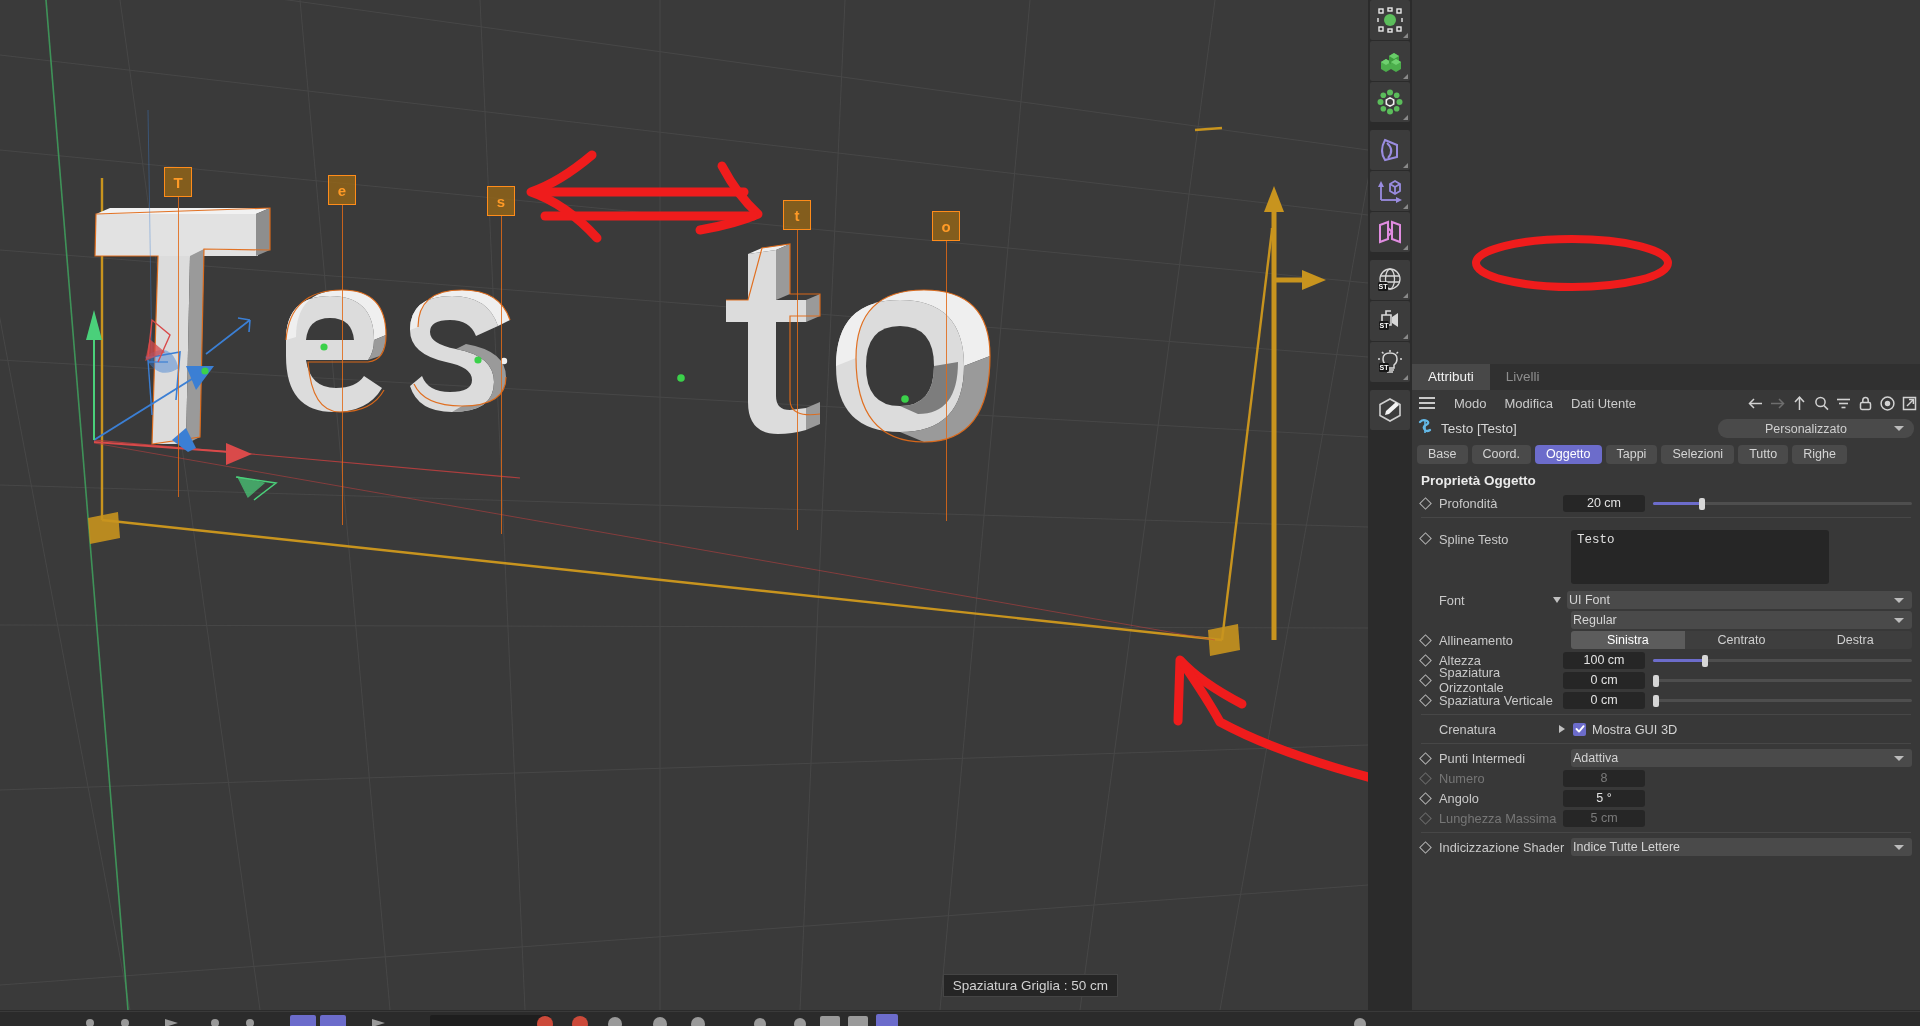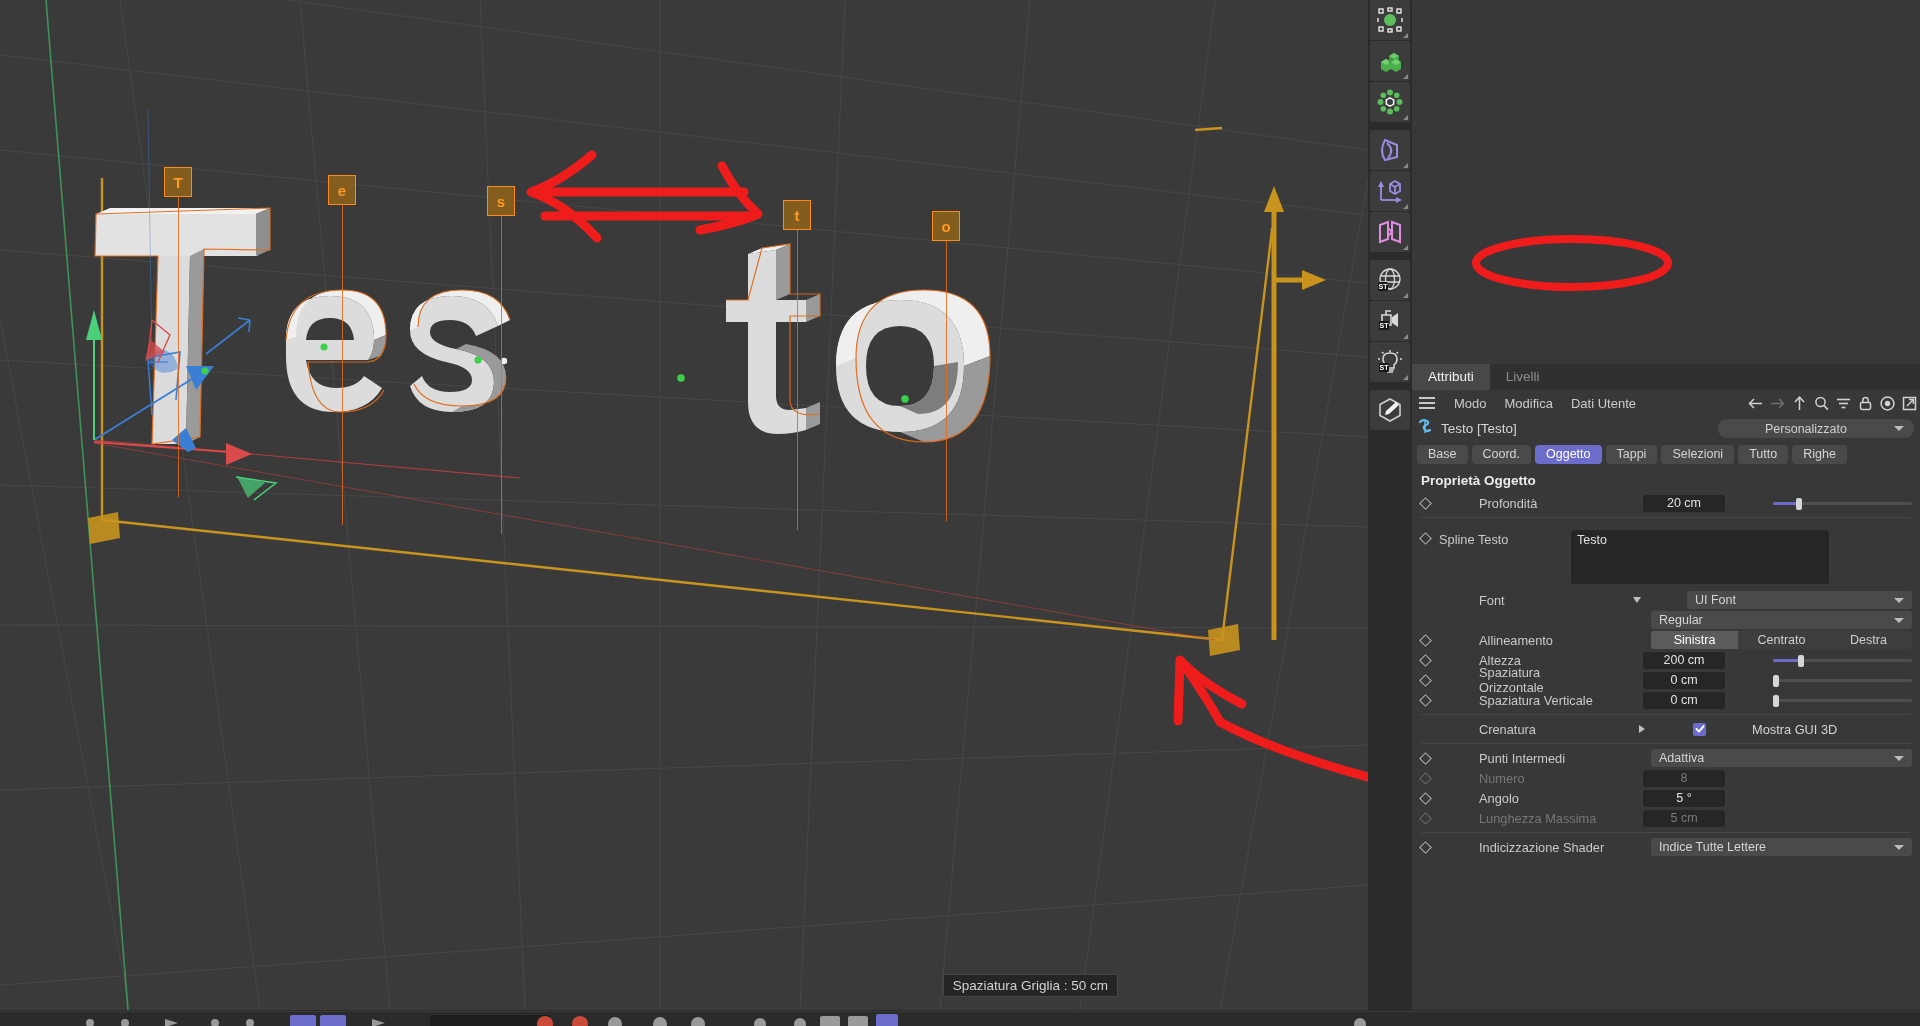--- a/index.html
+++ b/index.html
@@ -135,21 +135,21 @@
     white-space: nowrap;
   }
   .pill.sel { background: #6c6ccb; color: #ffffff; }
   .pill .phong-ic { margin-right: 4px; }
 
   #prop-head {
     font-size: 13.5px; font-weight: bold; color: #eaeaea;
     padding: 3px 0 5px 9px;
   }
 
-  .prow { display: flex; align-items: center; height: 20px; margin-bottom: 0px; padding-left: 9px; gap: 40px; }
+  .prow { display: flex; align-items: center; height: 20px; margin-bottom: 0px; padding-left: 9px; }
   .prow.disabled .plabel { color: #767676; }
   .prow.disabled .diamond { opacity: .4; }
   .diamond {
     width: 9px; height: 9px; margin-right: 9px;
     border: 1.3px solid #b4b4b4;
     transform: rotate(45deg);
     flex: 0 0 auto;
   }
   .diamond.hidden { visibility: hidden; }
   .plabel { font-size: 12.8px; color: #c9c9c9; width: 124px; flex: 0 0 auto; }
@@ -176,28 +176,29 @@
 
   .divider { height: 1px; background: #474747; margin: 4px 9px 4px 9px; }
 
   #spline-row { display: flex; align-items: flex-start; padding-left: 9px; margin-top: 12px; }
   #spline-area {
     margin-left: 8px;
     width: 258px; height: 54px;
     background: #262626; border-radius: 3px;
     font-size: 12.5px; color: #e0e0e0;
     padding: 3px 6px;
+    font-family: Liberation Mono, monospace;
   }
 
   .dropdown {
     margin-left: 8px; height: 18px;
     background: #4a4a4a; border-radius: 3px;
     display: flex; align-items: center;
     font-size: 12.5px; color: #d4d4d4;
-    padding-left: 8px;
+    padding-left: 2px;
     flex: 1; margin-right: 8px;
   }
   .dropdown .dtxt { flex: 1; }
 
   .chev-right {
     width: 0; height: 0; margin-right: 7px; margin-left: 2px;
     border-top: 4.5px solid transparent;
     border-bottom: 4.5px solid transparent;
     border-left: 6px solid #c0c0c0;
   }
@@ -711,21 +712,21 @@
       <span class="seg">
         <span class="sg on">Sinistra</span>
         <span class="sg">Centrato</span>
         <span class="sg">Destra</span>
       </span>
     </div>
 
     <div class="prow">
       <span class="diamond"></span>
       <span class="plabel">Altezza</span>
-      <span class="numbox">200 cm</span>
+      <span class="numbox">100 cm</span>
       <span class="slider">
         <span class="track"></span>
           <span class="fill" style="width:20%"></span>
           <span class="knob" style="left:calc(20% - 3px)"></span>
       </span>
     </div>
 
     <div class="prow">
       <span class="diamond"></span>
       <span class="plabel">Spaziatura Orizzontale</span>

